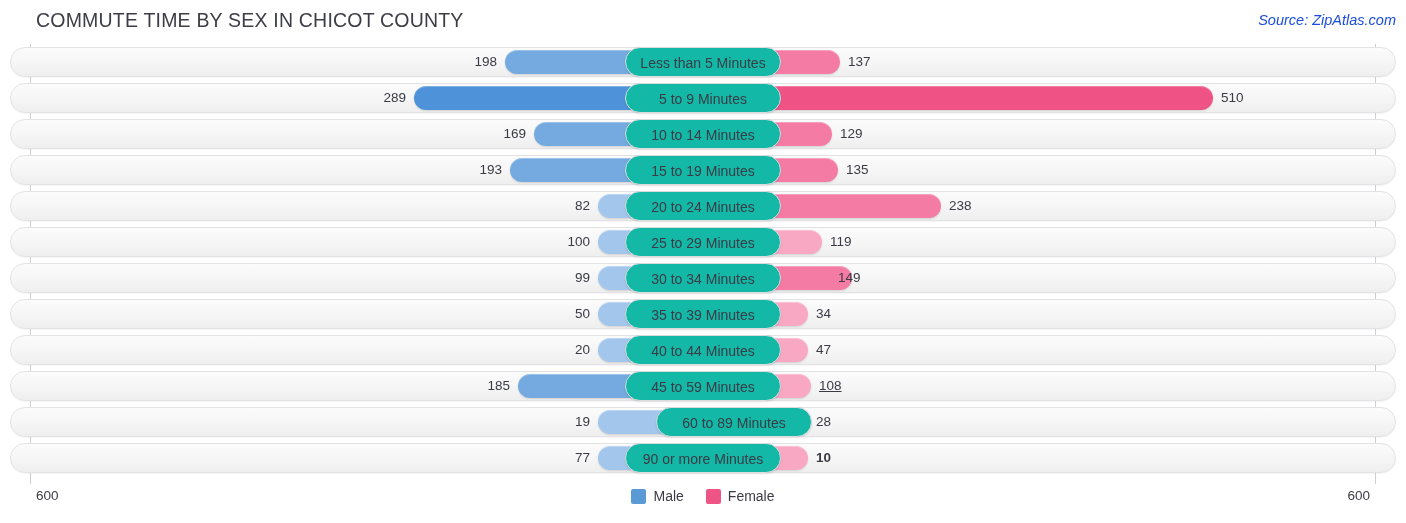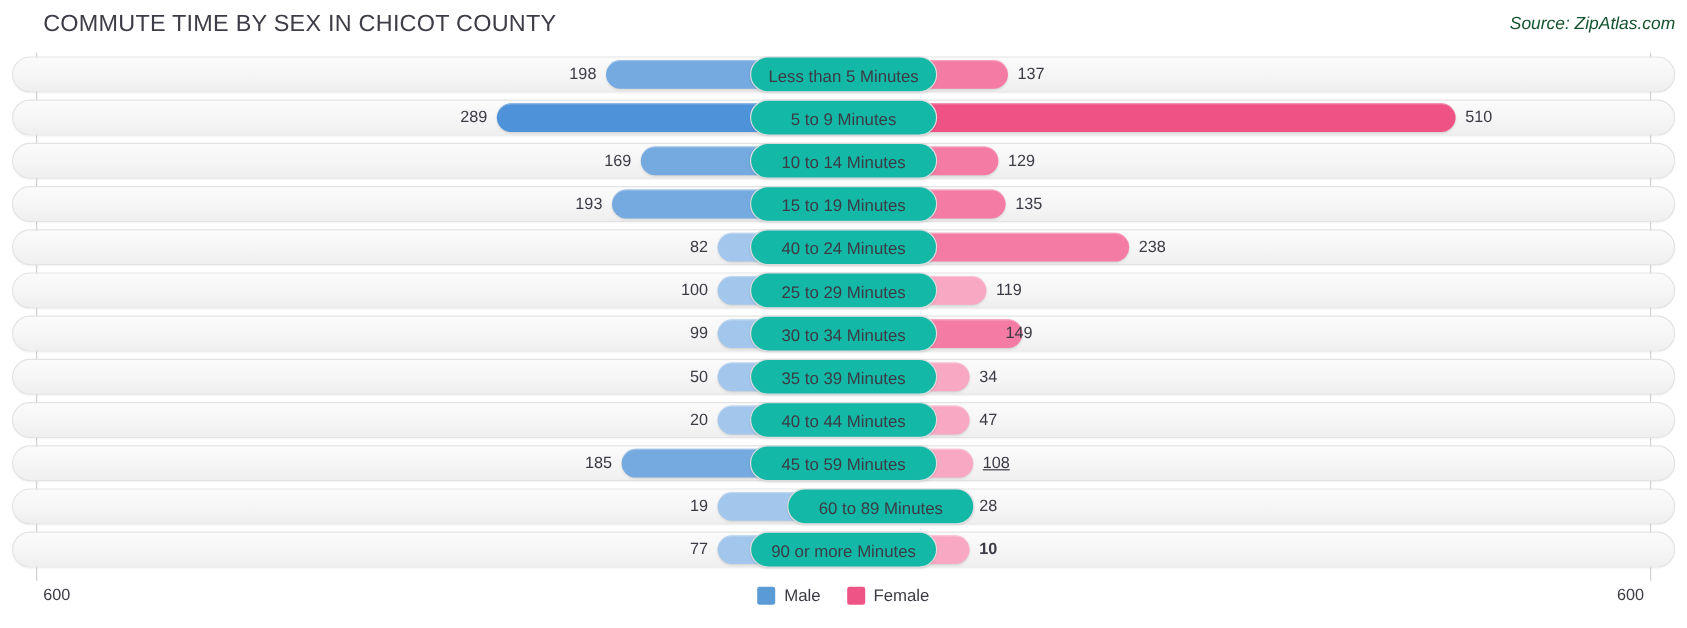--- a/index.html
+++ b/index.html
@@ -31,21 +31,21 @@
     color: #3d3d47;
     white-space: nowrap;
     margin-left: 24px;
   }
   .source {
     position: absolute;
     right: 10px;
     top: 12px;
     font-size: 14.5px;
     font-style: italic;
-    color: #14532d;
+    color: #1d4ed8;
     white-space: nowrap;
   }
 
   
   .plot {
     position: absolute;
     left: 0;
     top: 44px;
     width: 1406px;
     height: 440px;
@@ -230,21 +230,21 @@
           <div class="cat-pill" style="left: 625px; width: 156px;">15 to 19 Minutes</div>
         </div>
       </div>
       <div class="row">
         <div class="track"></div>
         <div class="bar-layer">
           <div class="bar male" style="left: 598px; width: 105px; background: rgb(163, 198, 236);"></div>
           <div class="bar female" style="left: 703px; width: 238px; background: rgb(244, 124, 164);"></div>
           <div class="val male" style="right: 816px;">82</div>
           <div class="val female" style="left: 949px;">238</div>
-          <div class="cat-pill" style="left: 625px; width: 156px;">40 to 24 Minutes</div>
+          <div class="cat-pill" style="left: 625px; width: 156px;">20 to 24 Minutes</div>
         </div>
       </div>
       <div class="row">
         <div class="track"></div>
         <div class="bar-layer">
           <div class="bar male" style="left: 598px; width: 105px; background: rgb(163, 198, 236);"></div>
           <div class="bar female" style="left: 703px; width: 119px; background: rgb(249, 168, 195);"></div>
           <div class="val male" style="right: 816px;">100</div>
           <div class="val female" style="left: 830px;">119</div>
           <div class="cat-pill" style="left: 625px; width: 156px;">25 to 29 Minutes</div>

